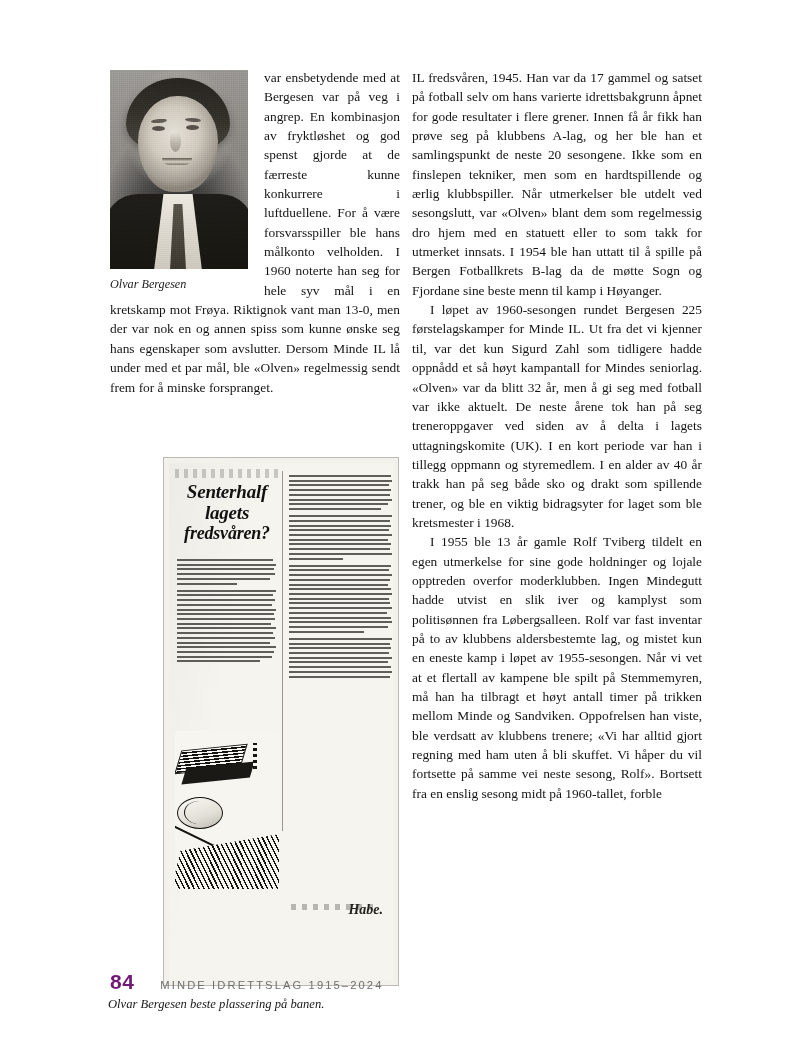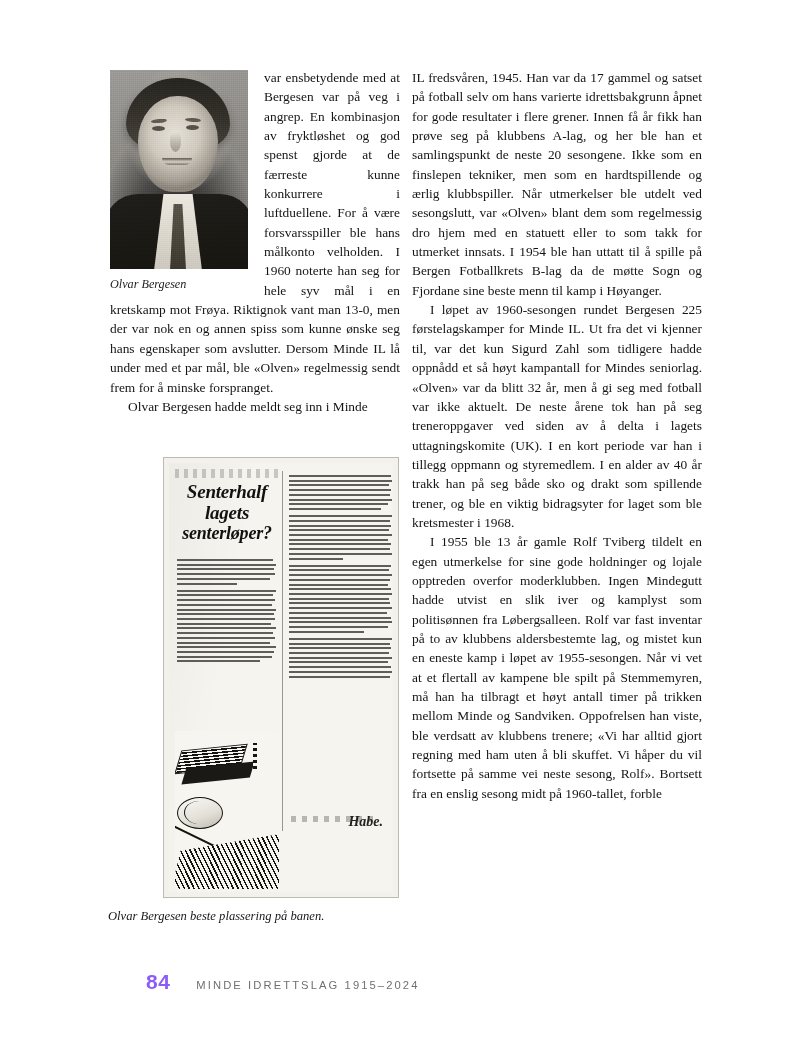--- a/index.html
+++ b/index.html
@@ -143,21 +143,21 @@
   
   .clipping-block {
     position: absolute;
     left: 163px;
     top: 457px;
     width: 236px;
   }
   .clipping {
     position: relative;
     width: 236px;
-    height: 441px;
+    height: 529px;
     background: #f3f1ec;
     border: 1px solid #bdbab3;
     overflow: hidden;
     box-sizing: border-box;
   }
   .clip-inner {
     position: absolute;
     inset: 5px;
     background:
       linear-gradient(100deg, rgba(0,0,0,0.035) 0%, rgba(0,0,0,0) 30%),
@@ -295,23 +295,22 @@
     left: 110px;
     bottom: 53px;
     display: flex;
     align-items: baseline;
     gap: 26px;
   }
   .folio {
     font-family: "Liberation Sans", sans-serif;
     font-size: 21px;
     font-weight: 700;
-    color: #8b5cf6;
+    color: #701a75;
     letter-spacing: 0.5px;
-    margin-left: 36px;
   }
   .running-head {
     font-family: "Liberation Sans", sans-serif;
     font-size: 11.2px;
     letter-spacing: 2.1px;
     color: #6f6f6f;
   }
 </style>
 </head>
 <body>
@@ -333,34 +332,33 @@
         <div class="mouth"></div>
         <div class="jacket"></div>
         <div class="shirt"></div>
         <div class="tie"></div>
         <div class="noise"></div>
       </div>
       <div class="photo-caption">Olvar Bergesen</div>
     </div>
 
     <p>var ensbetydende med at Bergesen var på veg i angrep. En kombinasjon av fryktløshet og god spenst gjorde at de færreste kunne konkurrere i luftduellene. For å være forsvarsspiller ble hans målkonto velholden. I 1960 noterte han seg for hele syv mål i en kretskamp mot Frøya. Riktignok vant man 13-0, men der var nok en og annen spiss som kunne ønske seg hans egenskaper som avslutter. Dersom Minde IL lå under med et par mål, ble «Olven» regelmessig sendt frem for å minske forspranget.</p>
-    <p>Olvar Bergesen hadde meldt seg inn i Minde</p>
   </div>
 
   <div class="clipping-block">
     <div class="clipping">
       <div class="clip-inner">
 
         <div class="clip-topnoise"></div>
         <div class="clip-col-divider"></div>
 
         <div class="clip-headline">
           <div>Senterhalf</div>
           <div>lagets</div>
-          <div class="l3">senterløper?</div>
+          <div class="l3">fredsvåren?</div>
         </div>
 
         <div class="clip-text clipL">
           <div class="ln" style="width:96%"></div>
             <div class="ln" style="width:99%"></div>
           <div class="ln" style="width:97%"></div>
             <div class="ln" style="width:98%"></div>
           <div class="ln" style="width:93%"></div>
             <div class="ln" style="width:60%"></div>
           <div class="gap"></div>

